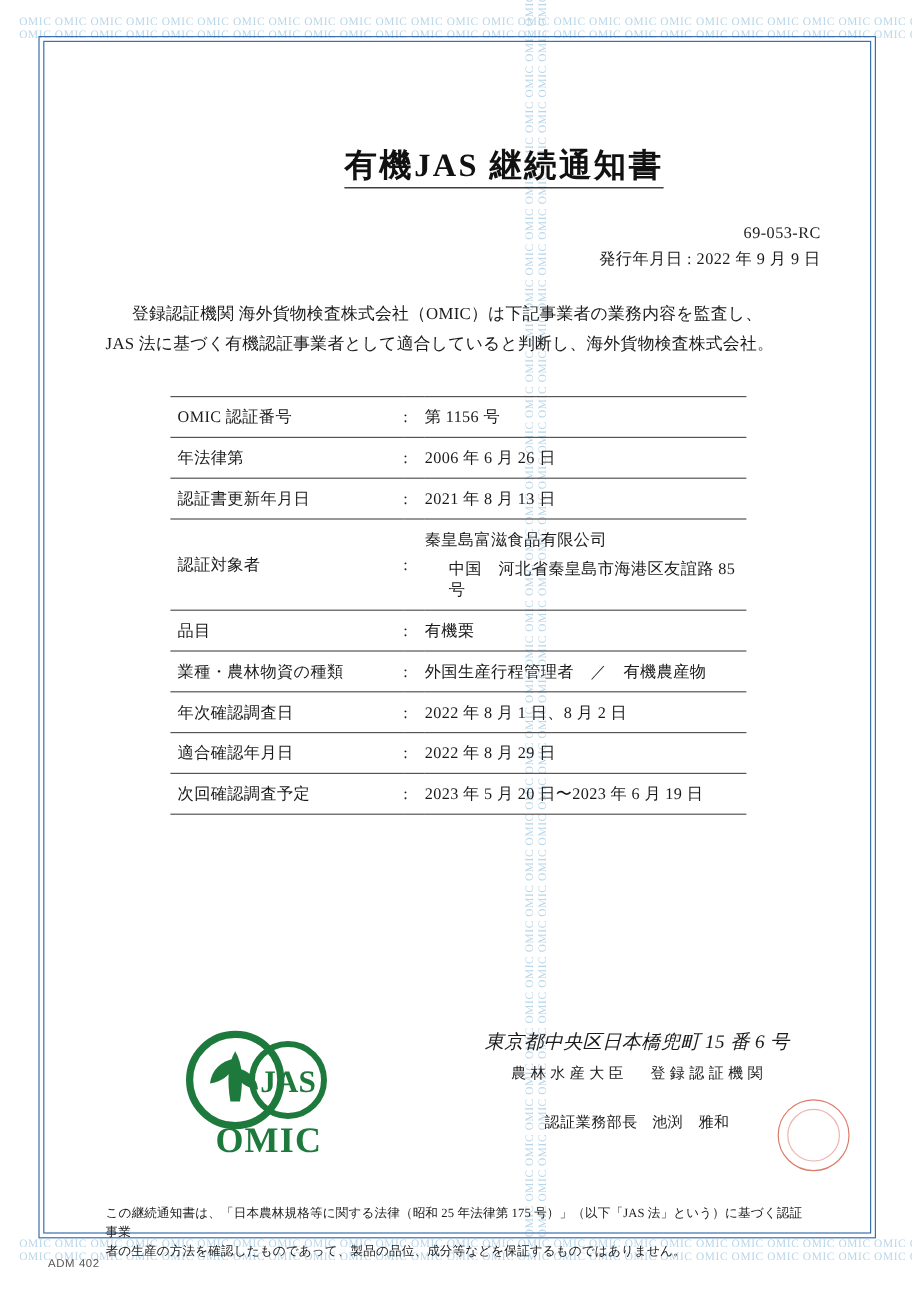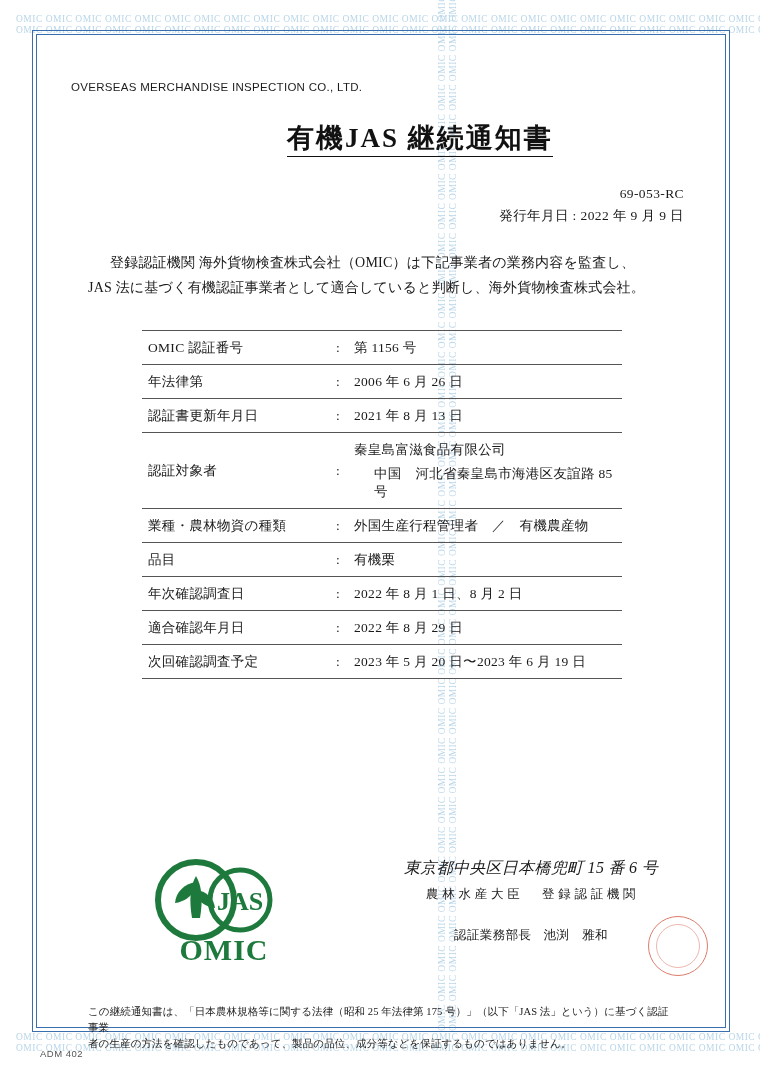--- a/index.html
+++ b/index.html
@@ -232,21 +232,20 @@
   <div class="omic-band band-left">
     <span class="band-row">OMIC OMIC OMIC OMIC OMIC OMIC OMIC OMIC OMIC OMIC OMIC OMIC OMIC OMIC OMIC OMIC OMIC OMIC OMIC OMIC OMIC OMIC OMIC OMIC OMIC OMIC OMIC OMIC OMIC OMIC OMIC OMIC OMIC OMIC OMIC OMIC OMIC OMIC OMIC OMIC OMIC OMIC OMIC OMIC OMIC OMIC</span>
     <span class="band-row">OMIC OMIC OMIC OMIC OMIC OMIC OMIC OMIC OMIC OMIC OMIC OMIC OMIC OMIC OMIC OMIC OMIC OMIC OMIC OMIC OMIC OMIC OMIC OMIC OMIC OMIC OMIC OMIC OMIC OMIC OMIC OMIC OMIC OMIC OMIC OMIC OMIC OMIC OMIC OMIC OMIC OMIC OMIC OMIC OMIC OMIC</span>
   </div>
 
   <div class="frame-outer"></div>
   <div class="frame-inner"></div>
 
   <div class="content">
 
-    <div class="company-en">OVERSEAS MERCHANDISE INSPECTION CO., LTD.</div>
 
     <div class="main-title">
       <span>有機JAS 継続通知書</span>
     </div>
 
     <div class="doc-no">69-053-RC</div>
     <div class="issue-date">
       <span>発行年月日</span>
       <span>:</span>
       <span>2022 年 9 月 9 日</span>
@@ -276,28 +275,28 @@
         </tr>
         <tr>
           <td class="td-label">認証対象者</td>
           <td class="td-colon">:</td>
           <td class="td-value">
             <span>秦皇島富滋食品有限公司</span>
             <span class="line2">中国　河北省秦皇島市海港区友誼路 85 号</span>
           </td>
         </tr>
         <tr>
+          <td class="td-label">品目</td>
+          <td class="td-colon">:</td>
+          <td class="td-value">有機栗</td>
+        </tr>
+        <tr>
           <td class="td-label">業種・農林物資の種類</td>
           <td class="td-colon">:</td>
           <td class="td-value">外国生産行程管理者　／　有機農産物</td>
-        </tr>
-        <tr>
-          <td class="td-label">品目</td>
-          <td class="td-colon">:</td>
-          <td class="td-value">有機栗</td>
         </tr>
         <tr>
           <td class="td-label">年次確認調査日</td>
           <td class="td-colon">:</td>
           <td class="td-value">2022 年 8 月 1 日、8 月 2 日</td>
         </tr>
         <tr>
           <td class="td-label">適合確認年月日</td>
           <td class="td-colon">:</td>
           <td class="td-value">2022 年 8 月 29 日</td>

